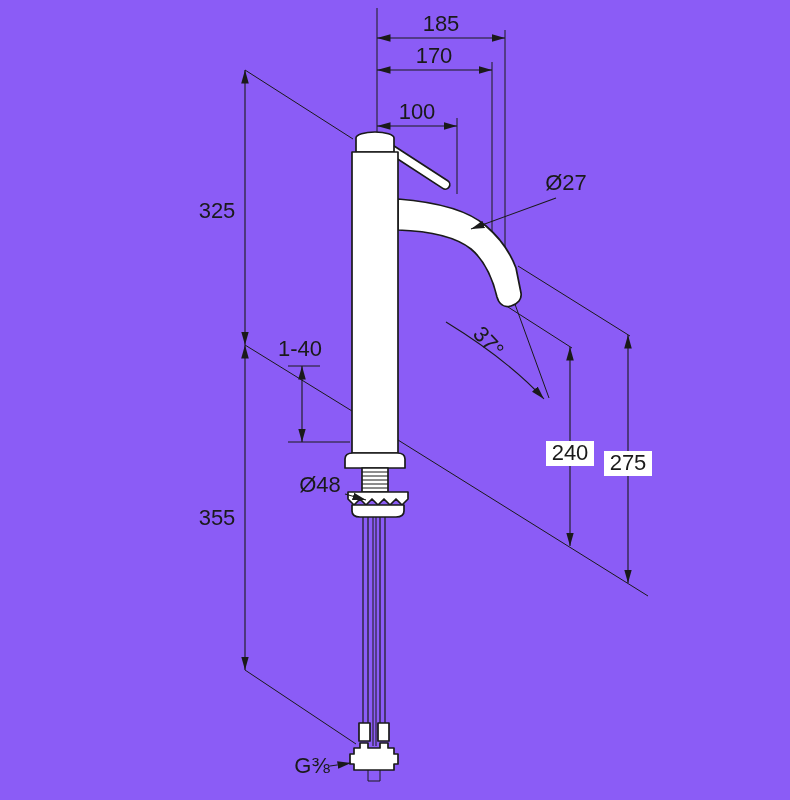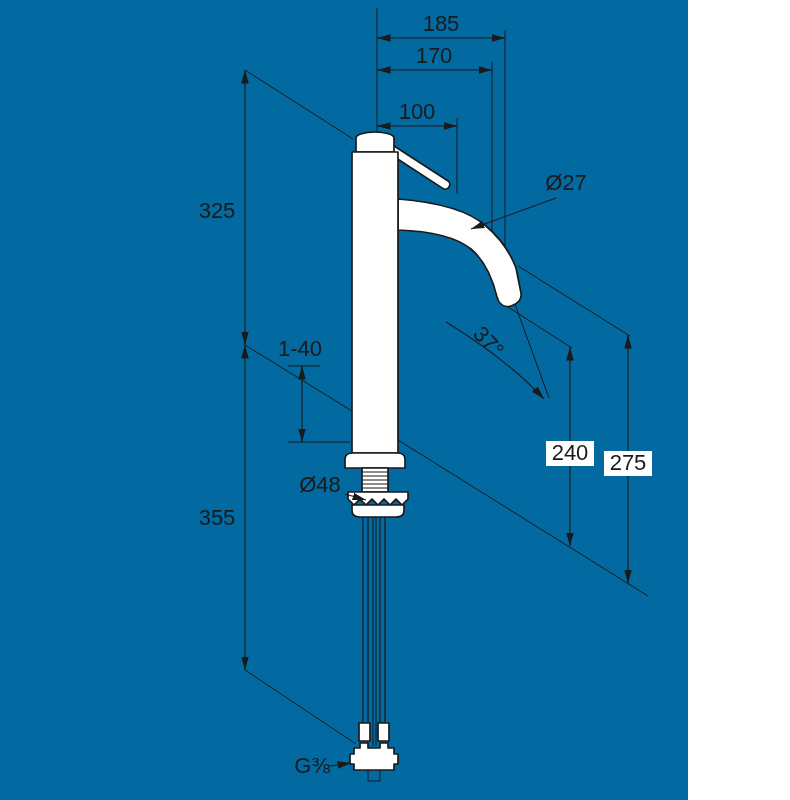--- a/index.html
+++ b/index.html
@@ -1,16 +1,16 @@
 <!DOCTYPE html>
 <html><head>
 <meta charset="utf-8">
 <style>
   html,body{margin:0;padding:0;background:#ffffff;}
-  #stage{position:relative;width:688px;height:800px;background:#0369a1;overflow:hidden;}
+  #stage{position:relative;width:790px;height:800px;background:#8b5cf6;overflow:hidden;}
   svg{display:block;}
   .ext{fill:none;stroke:#1a1a1a;stroke-width:1;}
   .dim{fill:none;stroke:#1a1a1a;stroke-width:1.1;}
   .ldr{fill:none;stroke:#1a1a1a;stroke-width:1.1;}
   .part{fill:#ffffff;stroke:#1a1a1a;stroke-width:1.7;stroke-linejoin:round;}
   .thin{fill:none;stroke:#1a1a1a;stroke-width:1;}
   .hose{fill:none;stroke:#1a1a1a;stroke-width:1.2;}
   .lbl{font-family:"Liberation Sans",sans-serif;font-size:22px;fill:#1a1a1a;text-anchor:middle;}
   .mask{fill:#ffffff;stroke:none;}
 </style>

